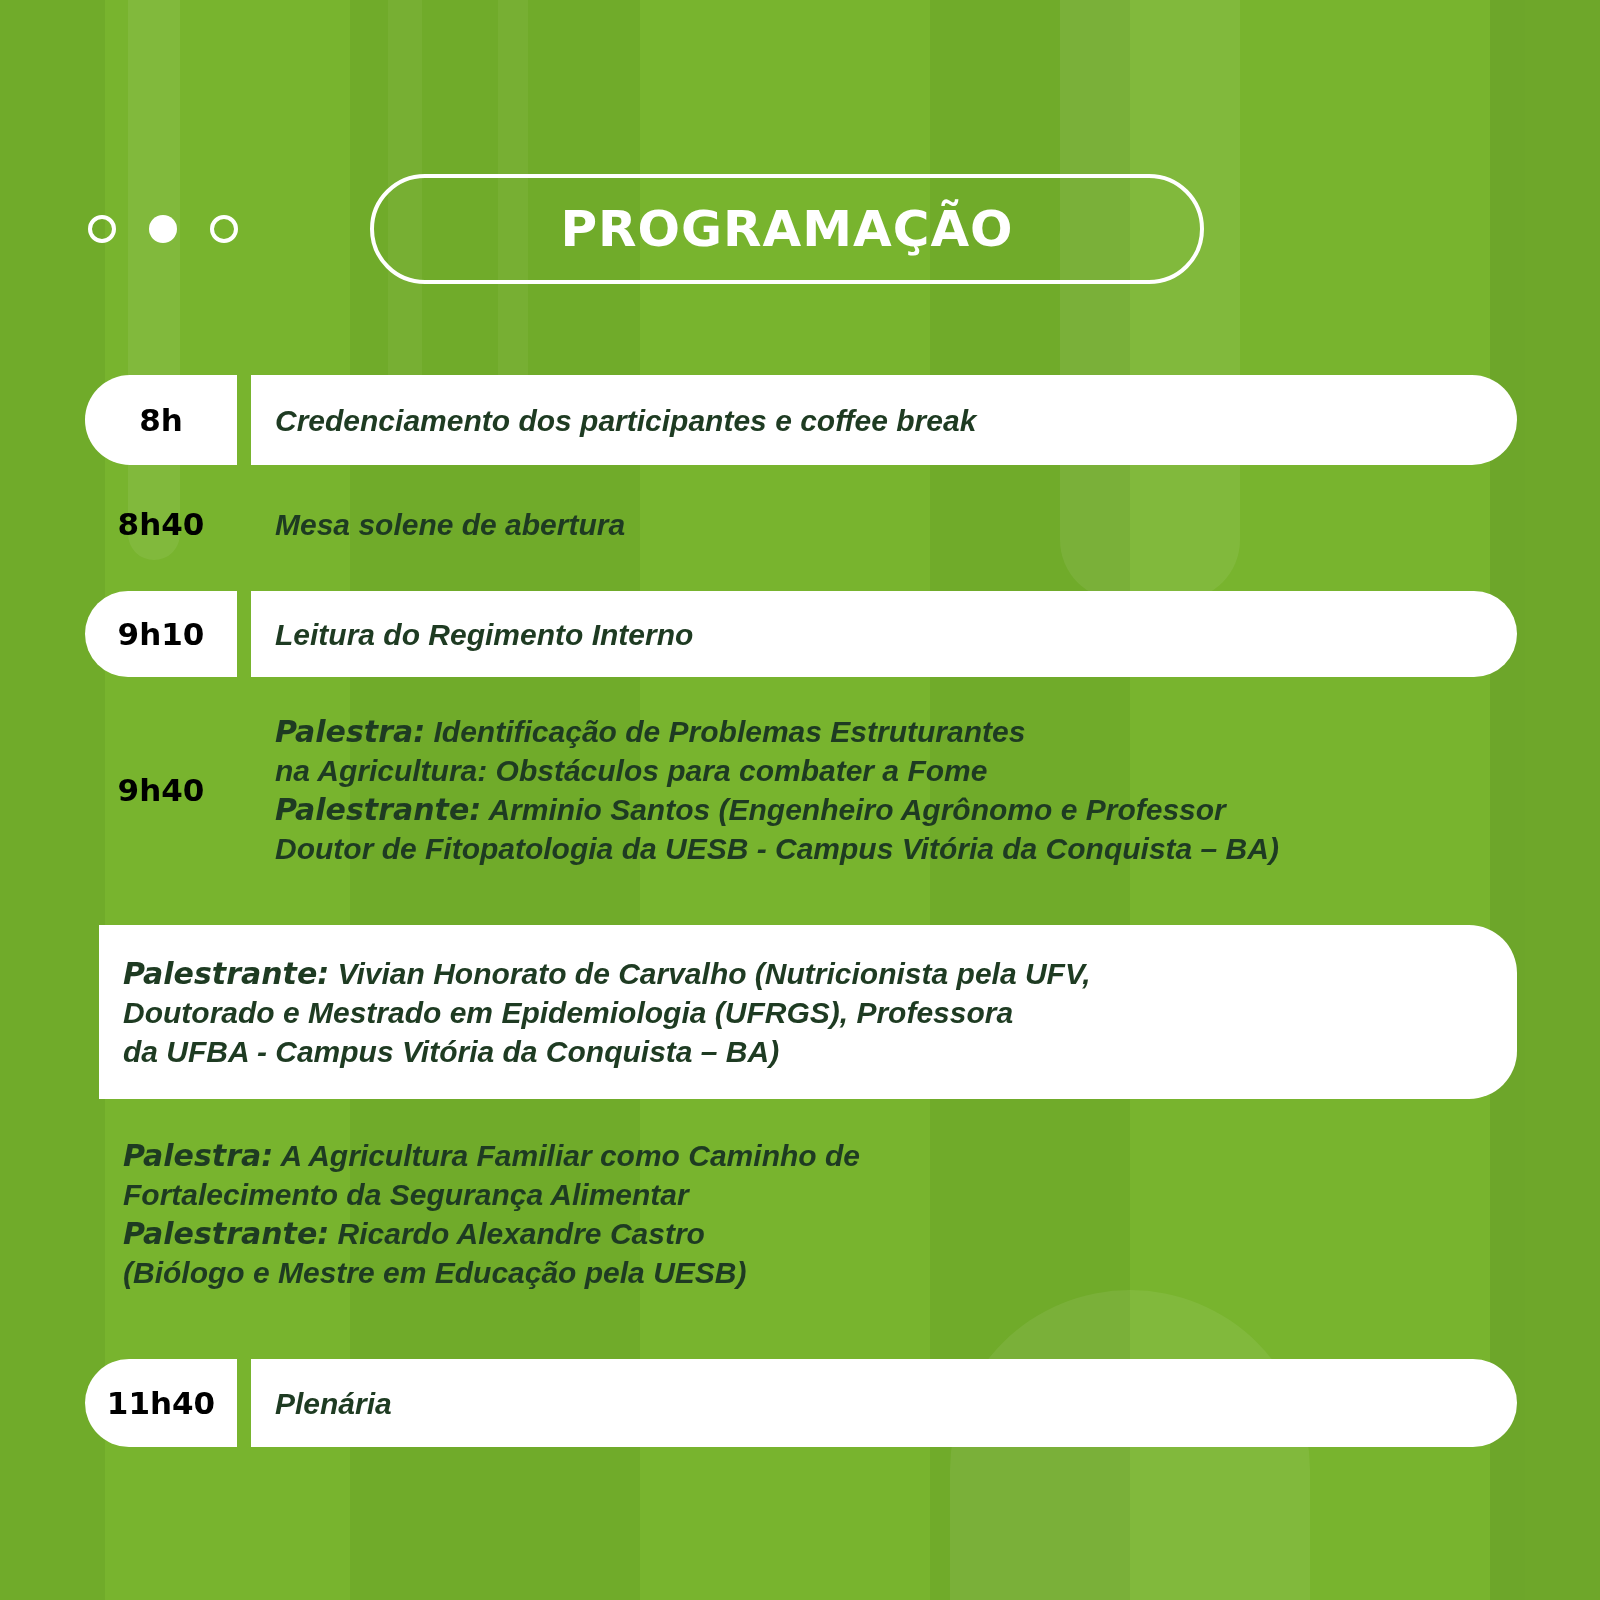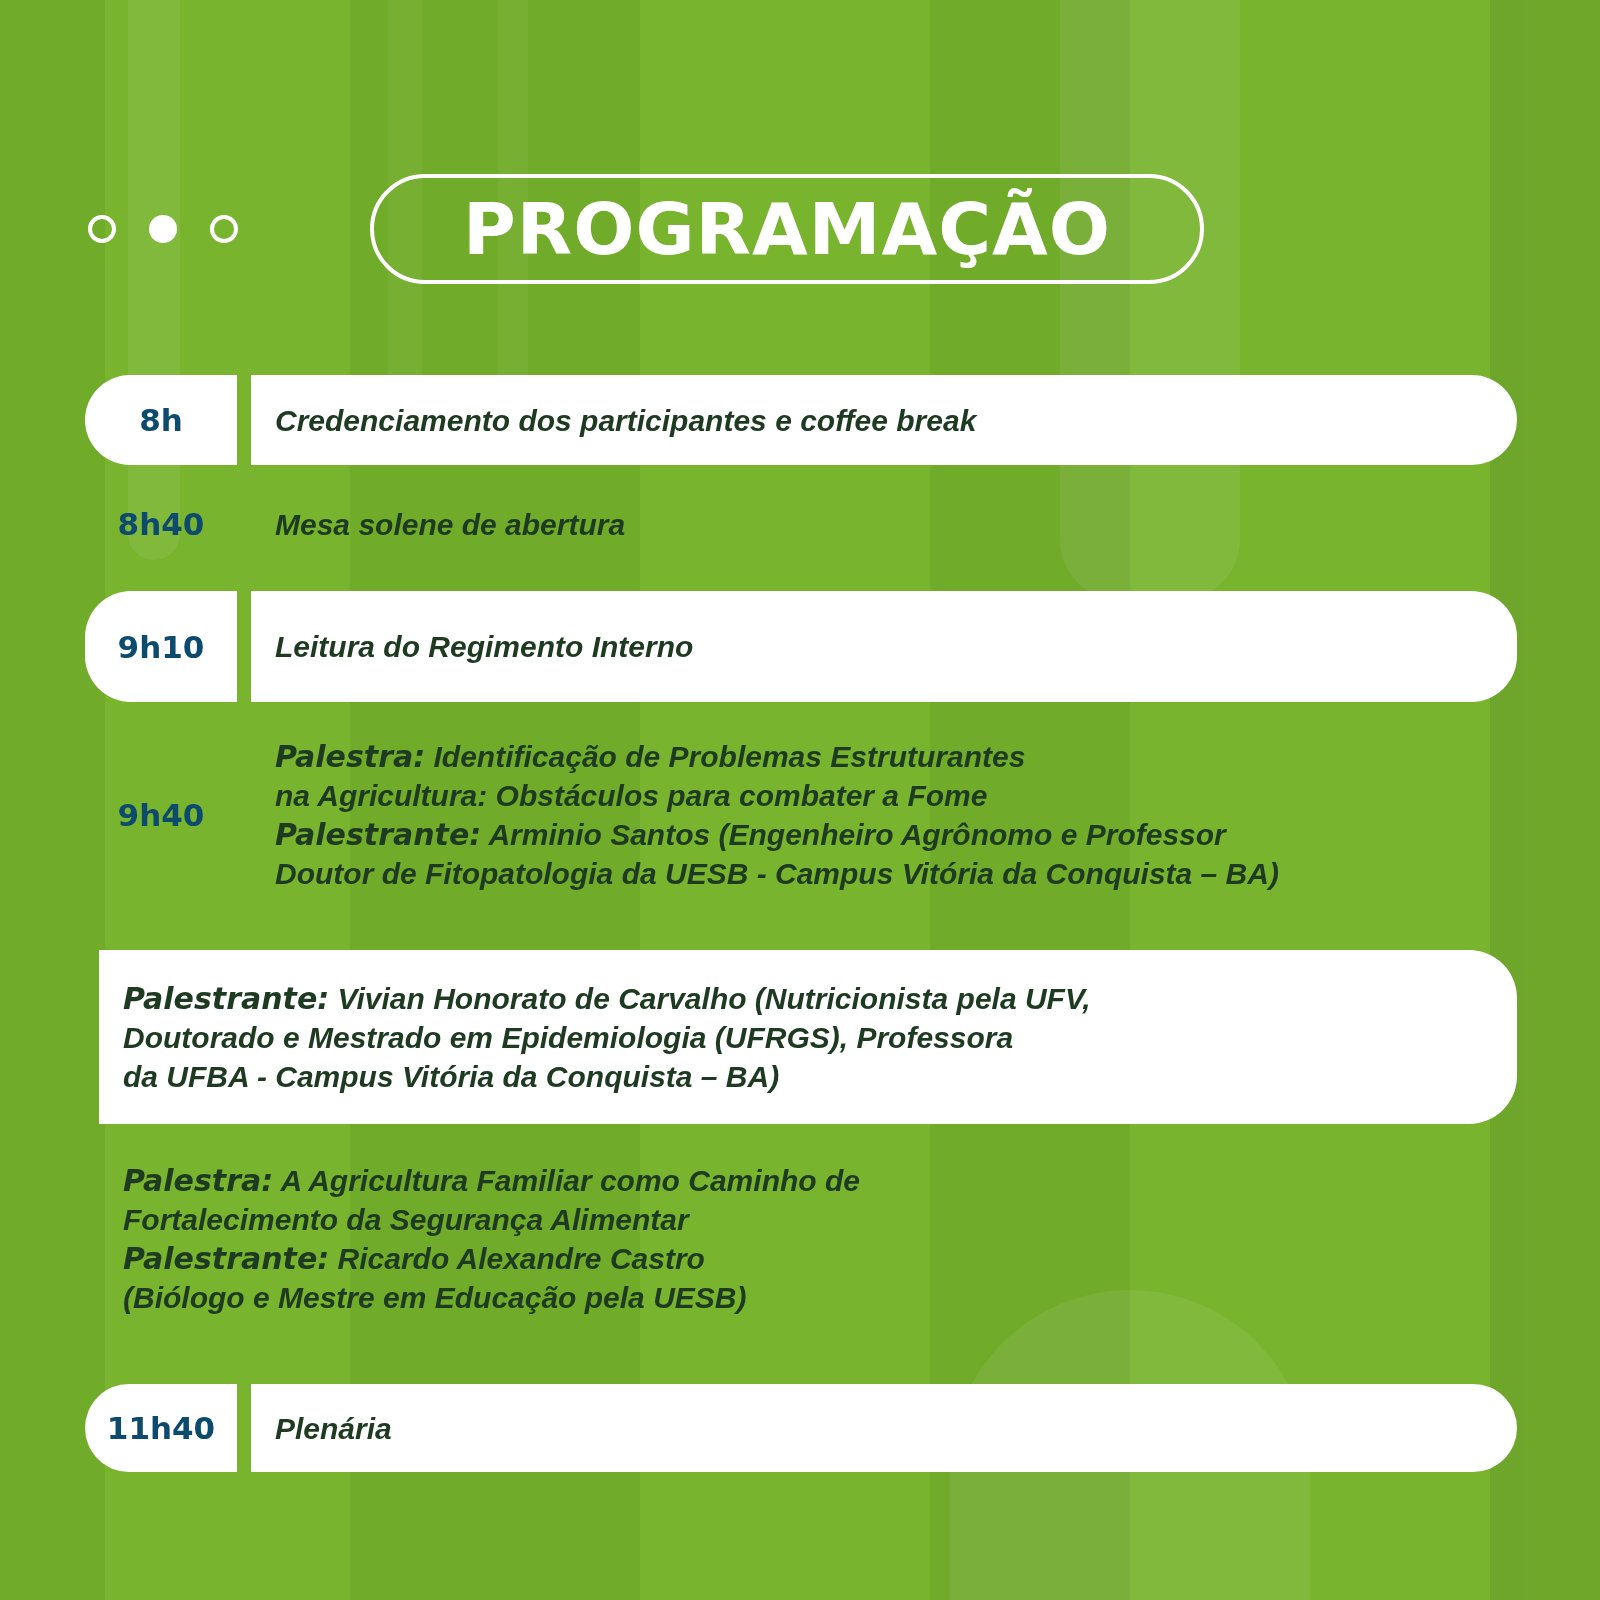--- a/index.html
+++ b/index.html
@@ -23,32 +23,32 @@
   .dot{width:28px;height:28px;border-radius:50%;box-sizing:border-box;}
   .dot-outline{border:4px solid #ffffff;}
   .dot-filled{background:#ffffff;}
   .title-pill{
     position:absolute;left:370px;top:174px;width:834px;height:110px;
     border:4px solid #ffffff;border-radius:58px;box-sizing:border-box;
     display:flex;align-items:center;justify-content:center;
   }
   .title-text{
     font-family:"DejaVu Sans", sans-serif;
-    font-weight:bold;font-size:72px;line-height:1;
+    font-weight:bold;font-size:50px;line-height:1;
     color:#ffffff;letter-spacing:1px;white-space:nowrap;
   }
 
   
   .schedule{position:absolute;left:85px;top:375px;width:1432px;display:flex;flex-direction:column;}
   .row{display:flex;align-items:stretch;}
   .time{
     flex:0 0 152px;width:152px;
     display:flex;align-items:center;justify-content:center;
     font-family:"DejaVu Sans", sans-serif;font-weight:bold;
-    font-size:31px;color:#0c4a6e;
+    font-size:31px;color:#000000;
   }
   .gap{flex:0 0 14px;width:14px;}
   .content{
     flex:1;display:flex;flex-direction:column;justify-content:center;
     padding-left:24px;box-sizing:border-box;
   }
   .line{
     font-family:"Liberation Sans", sans-serif;font-weight:bold;
     font-size:30px;line-height:39px;color:#1e3b22;white-space:nowrap;font-style:italic;
   }
@@ -93,21 +93,21 @@
   </div>
 
   <div class="row" style="height:62px;margin-bottom:36px;">
     <div class="time">8h40</div>
     <div class="gap"></div>
     <div class="content">
       <div class="line"><span class="label"></span><span>Mesa solene de abertura</span></div>
     </div>
   </div>
 
-  <div class="row boxed" style="height:111px;margin-bottom:34px;">
+  <div class="row boxed" style="height:86px;margin-bottom:34px;">
     <div class="time">9h10</div>
     <div class="gap"></div>
     <div class="content">
       <div class="line"><span class="label"></span><span>Leitura do Regimento Interno</span></div>
     </div>
   </div>
 
   <div class="row" style="height:158px;margin-bottom:56px;">
     <div class="time">9h40</div>
     <div class="gap"></div>

